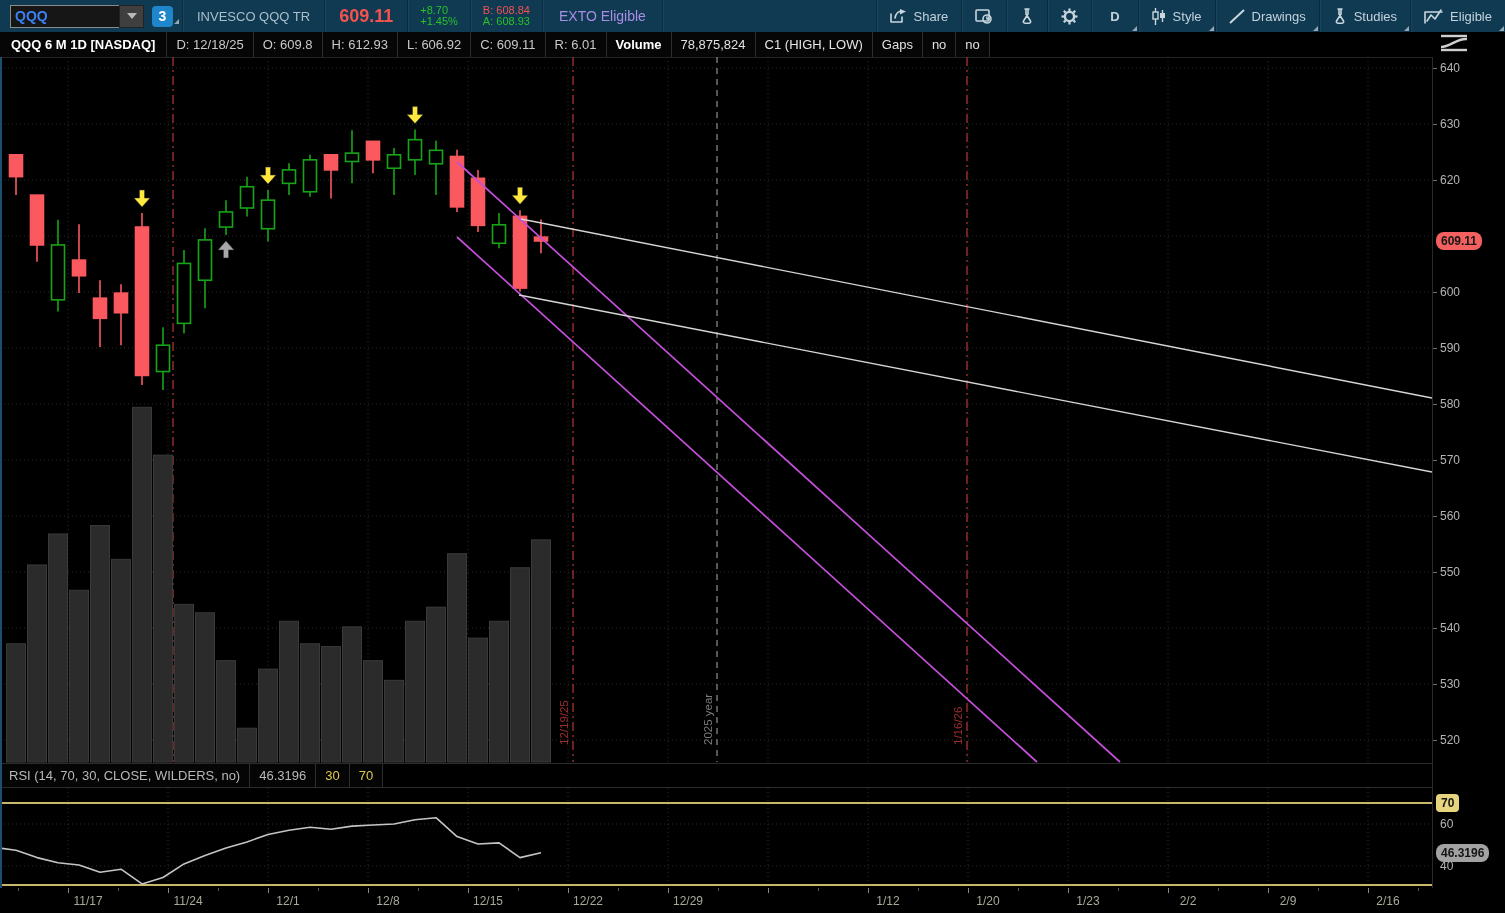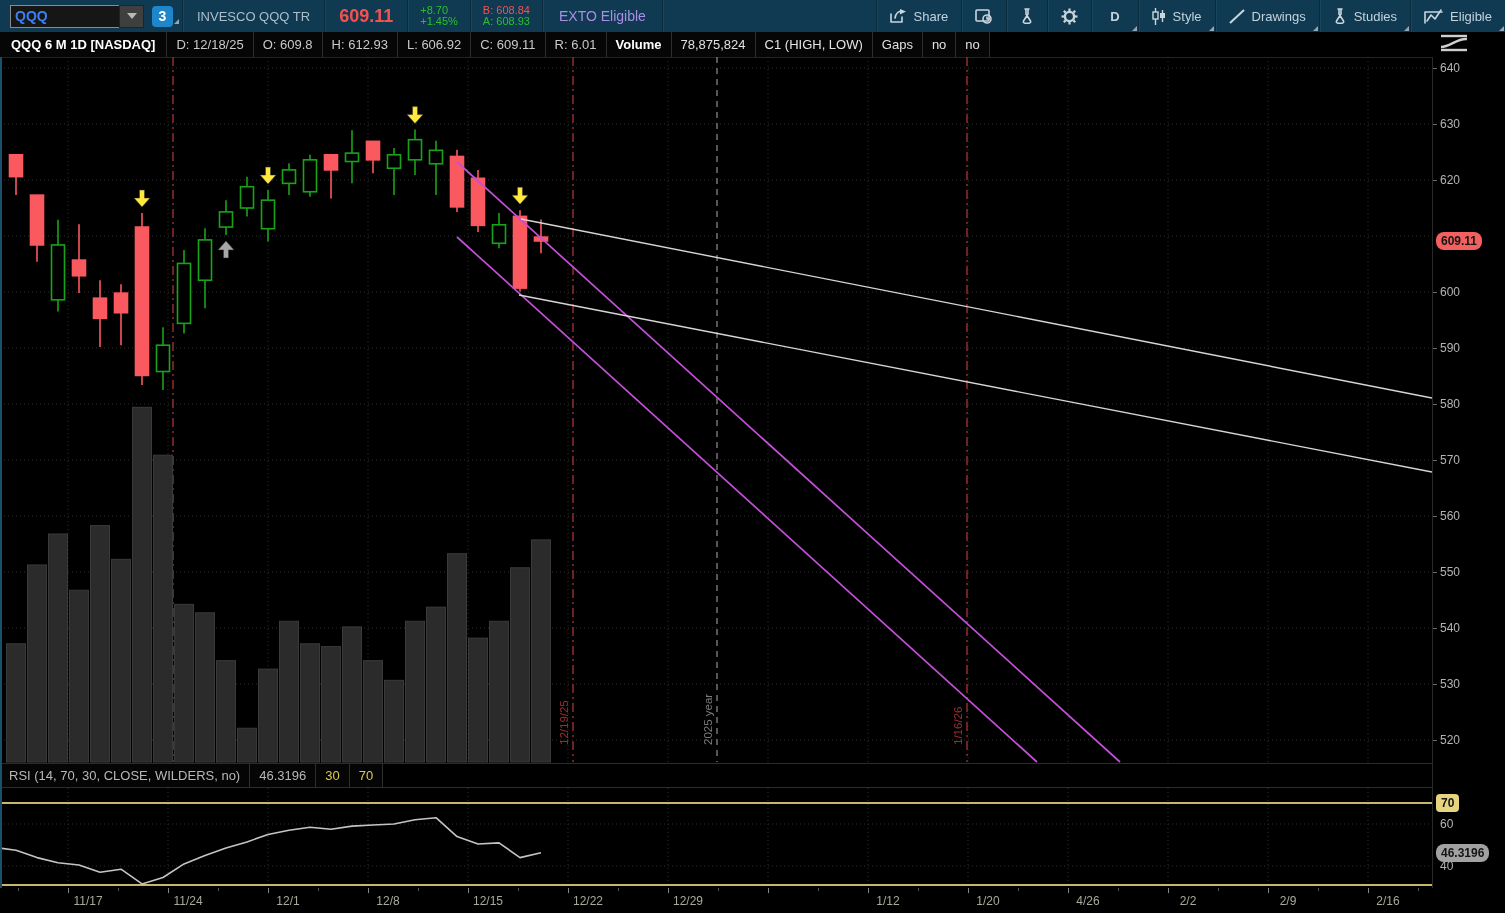--- a/index.html
+++ b/index.html
@@ -403,21 +403,21 @@
       <div class="date-label" style="left: 88px;">11/17</div>
       <div class="date-label" style="left: 188px;">11/24</div>
       <div class="date-label" style="left: 288px;">12/1</div>
       <div class="date-label" style="left: 388px;">12/8</div>
       <div class="date-label" style="left: 488px;">12/15</div>
       <div class="date-label" style="left: 588px;">12/22</div>
       <div class="date-label" style="left: 688px;">12/29</div>
       <div class="date-label" style="left: 788px; margin-top: 35px;">1/5</div>
       <div class="date-label" style="left: 888px;">1/12</div>
       <div class="date-label" style="left: 988px;">1/20</div>
-      <div class="date-label" style="left: 1088px;">4/26</div>
+      <div class="date-label" style="left: 1088px;">1/23</div>
       <div class="date-label" style="left: 1188px;">2/2</div>
       <div class="date-label" style="left: 1288px;">2/9</div>
       <div class="date-label" style="left: 1388px;">2/16</div>
       <div class="date-tick" style="left: 18px; height: 3px; background: rgb(85, 85, 85);"></div>
       <div class="date-tick" style="left: 68px; height: 5px; background: rgb(136, 136, 136);"></div>
       <div class="date-tick" style="left: 118px; height: 3px; background: rgb(85, 85, 85);"></div>
       <div class="date-tick" style="left: 168px; height: 5px; background: rgb(136, 136, 136);"></div>
       <div class="date-tick" style="left: 218px; height: 3px; background: rgb(85, 85, 85);"></div>
       <div class="date-tick" style="left: 268px; height: 5px; background: rgb(136, 136, 136);"></div>
       <div class="date-tick" style="left: 318px; height: 3px; background: rgb(85, 85, 85);"></div>

